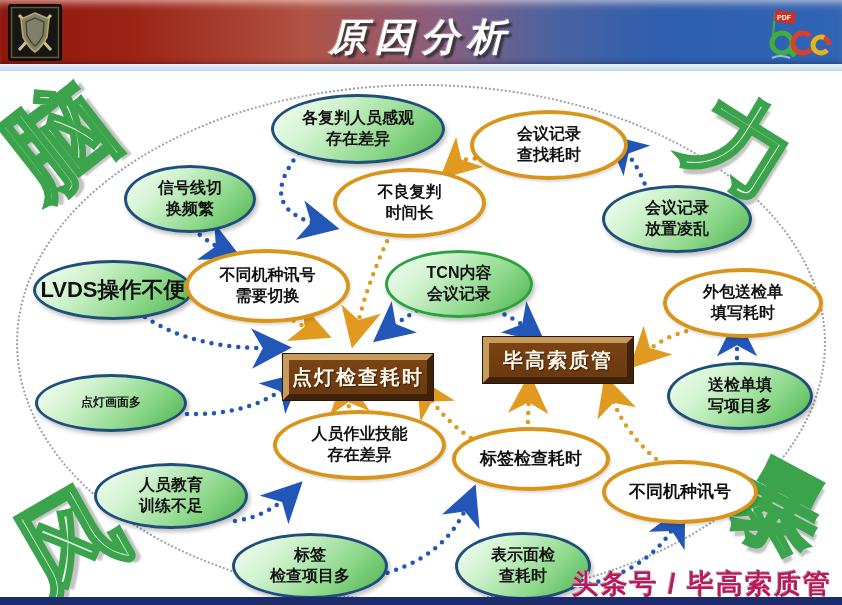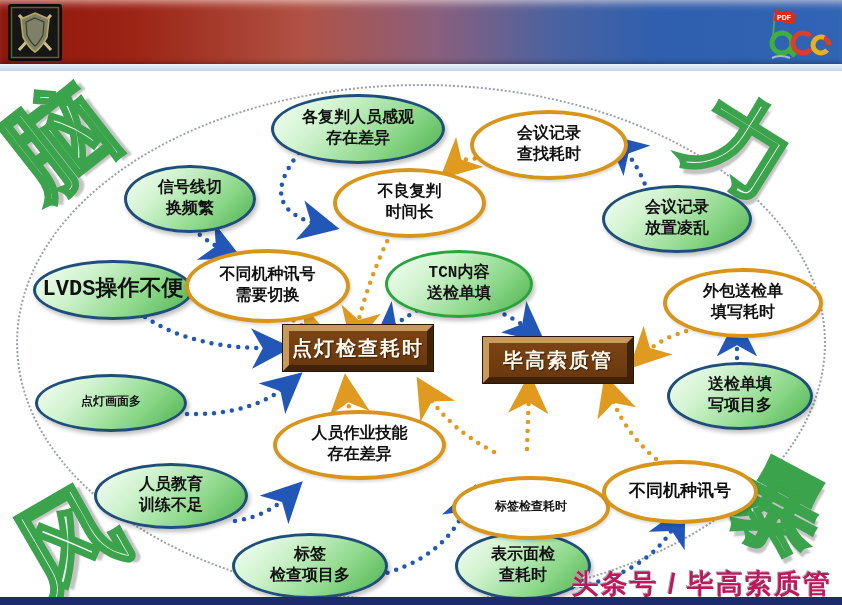--- a/index.html
+++ b/index.html
@@ -38,21 +38,21 @@
   .brush-tl{left:8px;top:88px;font-size:104px;transform:rotate(-38deg);}
   .brush-tr{right:50px;top:96px;font-size:100px;transform:rotate(32deg);}
   .brush-bl{left:18px;top:488px;font-size:104px;transform:rotate(-30deg);}
   .brush-br{right:18px;top:462px;font-size:94px;transform:rotate(28deg);}
   
   .arrows{position:absolute;left:0;top:0;z-index:2;pointer-events:none;}
   
   .node{
     position:absolute;z-index:3;display:flex;align-items:center;justify-content:center;
     text-align:center;border-radius:50%;white-space:pre-line;
-    font-weight:bold;color:#111;font-size:16px;line-height:1.3;font-family:Liberation Mono, monospace;
+    font-weight:bold;color:#111;font-size:16px;line-height:1.3;
   }
   .green{
     background:linear-gradient(135deg,#f4fff4 0%,#d2f3d0 30%,#8cd88a 68%,#4fb24f 100%);
     border:3px solid #1e4e79;
     box-shadow:2px 3px 4px rgba(0,0,0,.25);
   }
   .green-border{border-color:#2aa23e;}
   .oring{
     background:#ffffff;border:4px solid #d9941a;
     box-shadow:1px 2px 3px rgba(0,0,0,.15);
@@ -72,26 +72,26 @@
   .pos-search{left:470px;top:110px;width:150px;height:62px;}
   .pos-badreview{left:333px;top:168px;width:145px;height:62px;}
   .pos-messy{left:602px;top:185px;width:144px;height:62px;}
   .pos-lvds{left:33px;top:260px;width:154px;height:54px;font-size:22px;}
   .pos-models{left:185px;top:249px;width:157px;height:66px;}
   .pos-tcn{left:385px;top:250px;width:142px;height:62px;}
   .pos-outsource{left:663px;top:268px;width:152px;height:62px;}
   .pos-screens{left:35px;top:374px;width:146px;height:52px;font-size:12px;}
   .pos-formitems{left:667px;top:362px;width:140px;height:62px;}
   .pos-skill{left:273px;top:410px;width:165px;height:62px;}
-  .pos-labeltime{left:452px;top:476px;width:150px;height:56px;font-size:12px;}
+  .pos-labeltime{left:452px;top:427px;width:150px;height:56px;font-size:17px;}
   .pos-threeside{left:602px;top:460px;width:148px;height:56px;font-size:17px;}
   .pos-training{left:94px;top:463px;width:148px;height:60px;}
   .pos-labelitems{left:232px;top:533px;width:150px;height:60px;}
   .pos-display{left:455px;top:532px;width:130px;height:62px;}
-  .pos-box1{left:283px;top:325px;width:138px;height:34px;}
+  .pos-box1{left:283px;top:354px;width:138px;height:34px;}
   .pos-box2{left:483px;top:337px;width:138px;height:34px;}
   
   .watermark{
     position:absolute;right:10px;top:566px;z-index:4;
     font-size:27px;font-weight:bold;color:#be185d;letter-spacing:2px;
     text-shadow:1px 1px 0 #ffffff,-1px -1px 0 #a8a8a8;
   }
   .bottom-bar{
     position:absolute;left:0;top:597px;width:842px;height:8px;
     background:#1c2b6e;z-index:5;
@@ -103,20 +103,21 @@
 <div class="banner">
   <div class="emblem">
     <svg width="54" height="57" viewBox="0 0 54 57">
       <rect x="0" y="0" width="54" height="57" rx="3" fill="#0b0b0b"></rect>
       <rect x="3.5" y="3.5" width="47" height="50" fill="#161616" stroke="#6d5a2a" stroke-width="1.5"></rect>
       <path d="M11 11 L43 46 M43 11 L11 46" stroke="#cfc08a" stroke-width="3"></path>
       <path d="M27 9 L41 15 L39 33 Q33 44 27 48 Q21 44 15 33 L13 15 Z" fill="#7e8168" stroke="#b9a863" stroke-width="1.6"></path>
       <path d="M27 14 L36 18 L35 31 Q31 39 27 42 Q23 39 19 31 L18 18 Z" fill="none" stroke="#3c3c2c" stroke-width="1.2"></path>
     </svg>
   </div>
+  <div class="page-title">原因分析</div>
   <div class="qcc-logo">
     <svg width="76" height="58" viewBox="0 0 76 58">
       <path d="M15 9 L13 32" stroke="#3fae3f" stroke-width="2" fill="none"></path>
       <polygon points="15,6 36,9 34,20 14,17" fill="#d42f1e"></polygon>
       <text x="17" y="16" font-size="7" font-weight="bold" fill="#ffffff">PDF</text>
       <circle cx="22" cy="39" r="10" fill="none" stroke="#3fae3f" stroke-width="5"></circle>
       <path d="M29 46 L35 52" stroke="#3fae3f" stroke-width="5"></path>
       <circle cx="43" cy="39" r="10" fill="none" stroke="#d8402a" stroke-width="5" stroke-dasharray="48 15" transform="rotate(40 43 39)"></circle>
       <circle cx="61" cy="41" r="8" fill="none" stroke="#e6b31e" stroke-width="5" stroke-dasharray="36 14" transform="rotate(40 61 41)"></circle>
       <path d="M64 34 A8 8 0 0 1 69 41" fill="none" stroke="#d8402a" stroke-width="5"></path>
@@ -168,21 +169,21 @@
 </svg>
 
 <div class="node green pos-reviewer">各复判人员感观
 存在差异</div>
 <div class="node green pos-signal">信号线切
 换频繁</div>
 <div class="node green pos-messy">会议记录
 放置凌乱</div>
 <div class="node green pos-lvds">LVDS操作不便</div>
 <div class="node green green-border pos-tcn">TCN内容
-送检单填</div>
+会议记录</div>
 <div class="node green pos-screens">点灯画面多</div>
 <div class="node green pos-formitems">送检单填
 写项目多</div>
 <div class="node green pos-training">人员教育
 训练不足</div>
 <div class="node green pos-labelitems">标签
 检查项目多</div>
 <div class="node green pos-display">表示面检
 查耗时</div>
 

